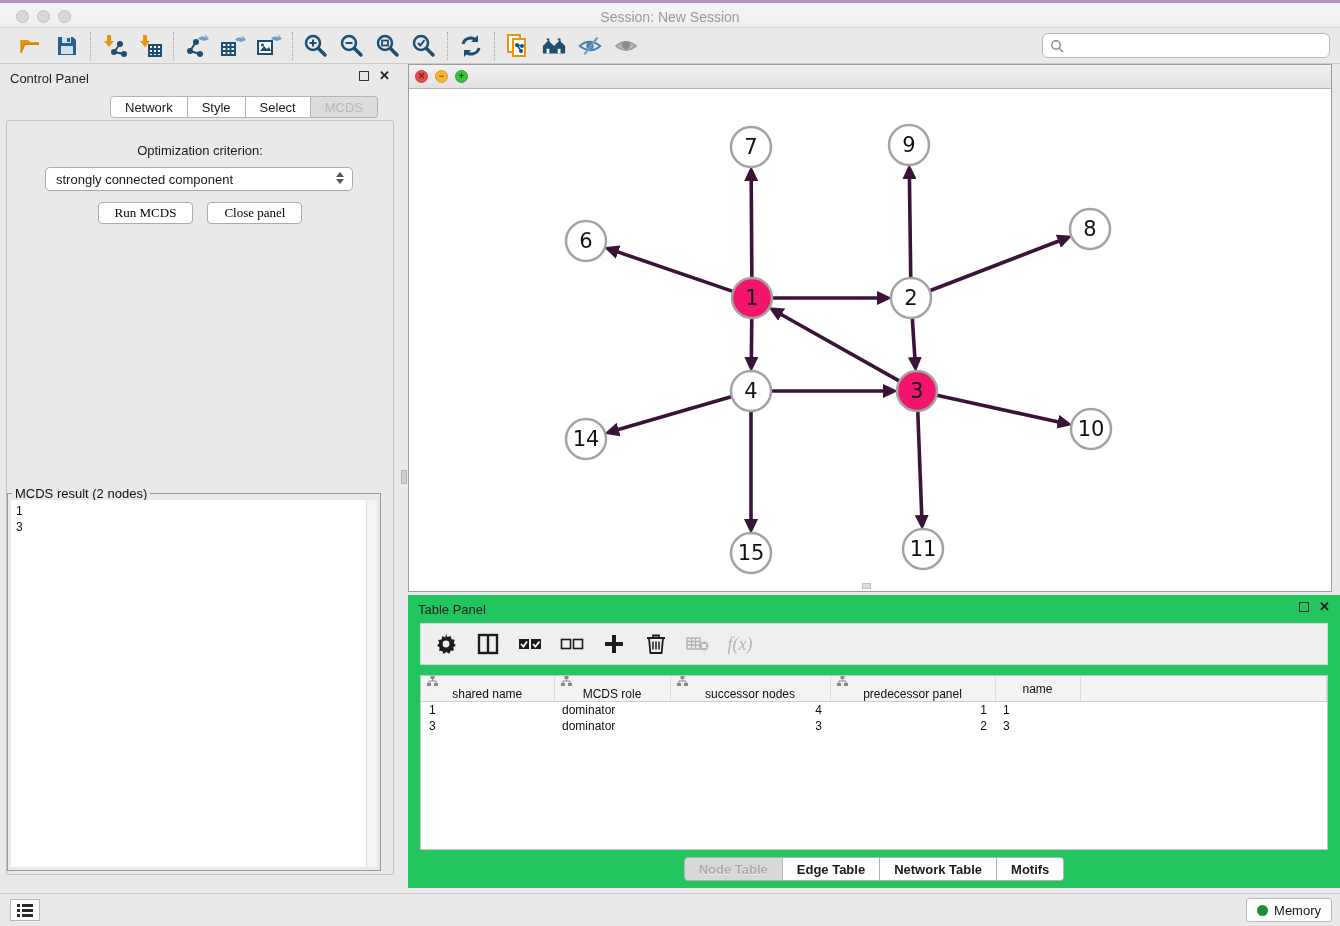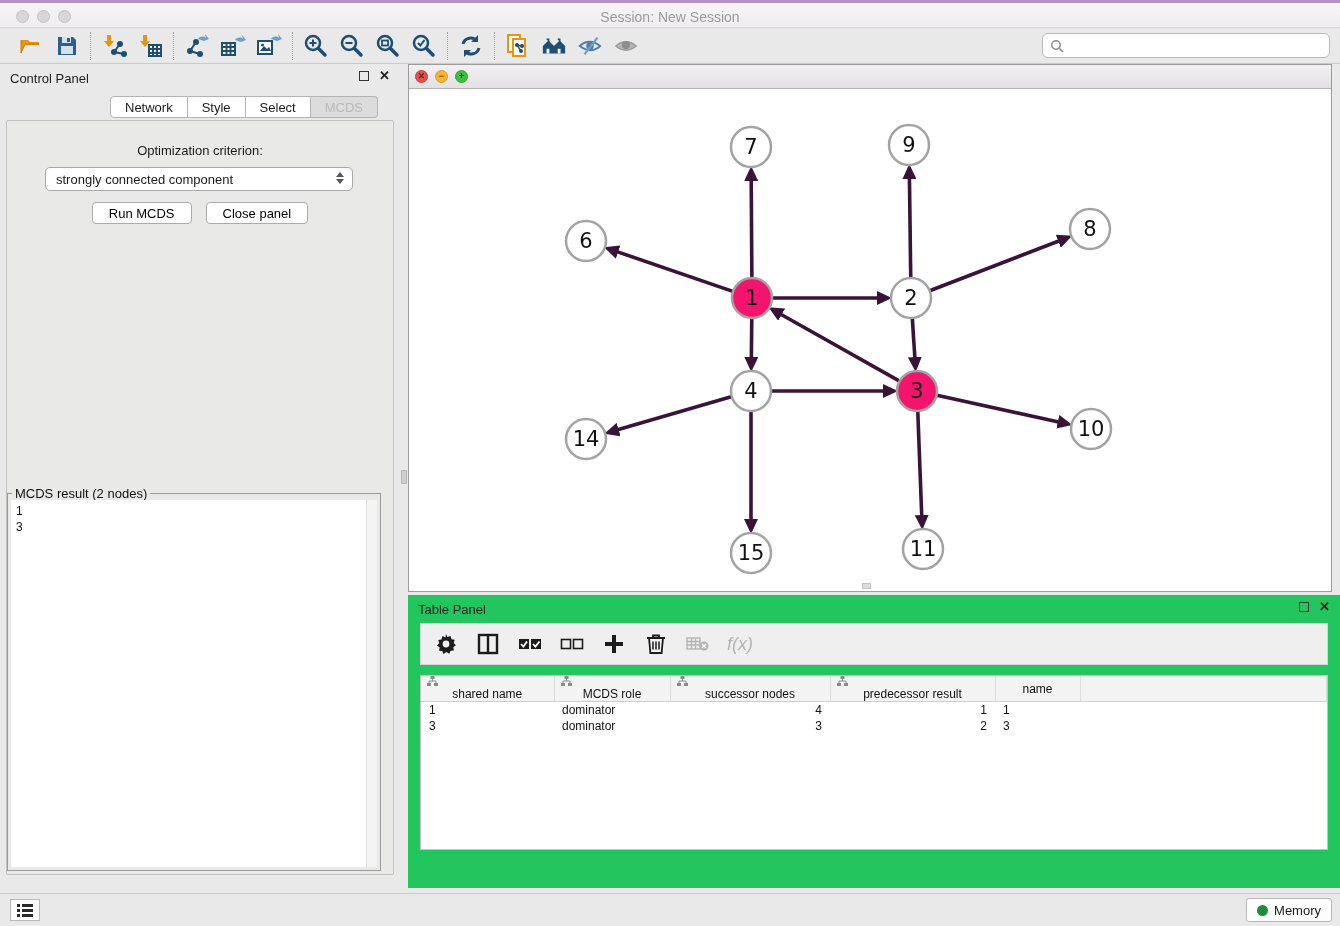--- a/index.html
+++ b/index.html
@@ -65,21 +65,21 @@
     position:absolute; left:38px; top:46px; width:308px; height:24px;
     background:#fff; border:1px solid #a9a9a9; border-radius:5px;
     display:flex; align-items:center; padding:0 10px; font-size:13px; cursor:pointer;
   }
   .stepper { position:absolute; right:8px; top:4px; display:flex; flex-direction:column; gap:2px; }
   .tri-up { width:0; height:0; border-left:4px solid transparent; border-right:4px solid transparent; border-bottom:5px solid #555; }
   .tri-dn { width:0; height:0; border-left:4px solid transparent; border-right:4px solid transparent; border-top:5px solid #555; }
   .cp-buttons { position:absolute; top:81px; left:0; width:100%; display:flex; justify-content:center; gap:14px; }
   .mac-btn {
     height:22px; padding:0 16px; background:#fff; border:1px solid #ababab; border-radius:4px;
-    font-size:13px; display:flex; align-items:center; cursor:pointer; font-family:Liberation Sans, sans-serif;
+    font-size:13px; display:flex; align-items:center; cursor:pointer; font-family:Liberation Serif, serif;
   }
   .result-fieldset {
     position:absolute; left:0; top:372px; width:374px; height:378px;
     border:1px solid #9a9a9a;
   }
   .result-legend {
     position:absolute; left:4px; top:-8px; background:#e9e9e7; padding:0 3px; font-size:13px; color:#111;
   }
   .result-box {
     position:absolute; left:3px; top:6px; right:3px; bottom:3px; background:#fff;
@@ -113,21 +113,21 @@
   
   .table-panel {
     position:absolute; left:408px; top:595px; width:932px; height:293px; background:#22c55e;
   }
   .tp-toolbar {
     position:absolute; left:12px; top:28px; right:12px; height:42px;
     background:#efefef; border:1px solid #d5d5d5;
     display:flex; align-items:center; gap:16px; padding:0 12px;
   }
   .tpicon { display:flex; align-items:center; justify-content:center; width:26px; height:26px; cursor:pointer; }
-  .fx { font-family:Liberation Sans, sans-serif; font-style:italic; font-size:18px; color:#b4b4b4; }
+  .fx { font-family:Liberation Serif, serif; font-style:italic; font-size:18px; color:#b4b4b4; }
   .tp-table {
     position:absolute; left:12px; top:80px; right:12px; height:175px;
     background:#fff; border:1px solid #c4c4c4; overflow:hidden;
   }
   table.grid { border-collapse:collapse; width:100%; font-size:12px; }
   table.grid th {
     background:#f3f3f3; border-bottom:1px solid #cfcfcf; border-right:1px solid #dcdcdc;
     font-weight:normal; height:21px; text-align:center; color:#111; padding:0 6px; white-space:nowrap;
   }
   table.grid th .hic { margin-right:6px; vertical-align:-1px; }
@@ -525,21 +525,21 @@
                 <rect x="3.5" y="0" width="4" height="3" fill="#8a8a8a"></rect>
                 <rect x="0" y="7" width="4" height="3" fill="#8a8a8a"></rect>
                 <rect x="7" y="7" width="4" height="3" fill="#8a8a8a"></rect>
                 <path d="M5.5 3v2M2 7V5h7v2" stroke="#8a8a8a" fill="none"></path>
               </svg><span>successor nodes</span></th>
           <th class="col-pred"><svg class="hic" width="11" height="11" viewBox="0 0 11 11">
                 <rect x="3.5" y="0" width="4" height="3" fill="#8a8a8a"></rect>
                 <rect x="0" y="7" width="4" height="3" fill="#8a8a8a"></rect>
                 <rect x="7" y="7" width="4" height="3" fill="#8a8a8a"></rect>
                 <path d="M5.5 3v2M2 7V5h7v2" stroke="#8a8a8a" fill="none"></path>
-              </svg><span>predecessor result</span></th>
+              </svg><span>predecessor panel</span></th>
           <th class="col-name"><span>name</span></th>
           <th></th>
         </tr>
       </thead>
       <tbody>
         <tr>
           <td class="al">1</td>
           <td class="al">dominator</td>
           <td class="ar">4</td>
           <td class="ar">1</td>
@@ -550,20 +550,26 @@
           <td class="al">3</td>
           <td class="al">dominator</td>
           <td class="ar">3</td>
           <td class="ar">2</td>
           <td class="al">3</td>
           <td></td>
         </tr>
       </tbody>
     </table>
   </div>
+  <div class="tp-tabs">
+    <div class="seg selected">Node Table</div>
+    <div class="seg">Edge Table</div>
+    <div class="seg">Network Table</div>
+    <div class="seg">Motifs</div>
+  </div>
 </div>
 
 <div class="statusbar">
   <div class="list-btn">
     <svg width="16" height="13" viewBox="0 0 16 13">
         <g fill="#2a2a2a">
           <rect x="0" y="0" width="3" height="3"></rect>
           <rect x="5" y="0" width="11" height="3"></rect>
           <rect x="0" y="5" width="3" height="3"></rect>
           <rect x="5" y="5" width="11" height="3"></rect>

